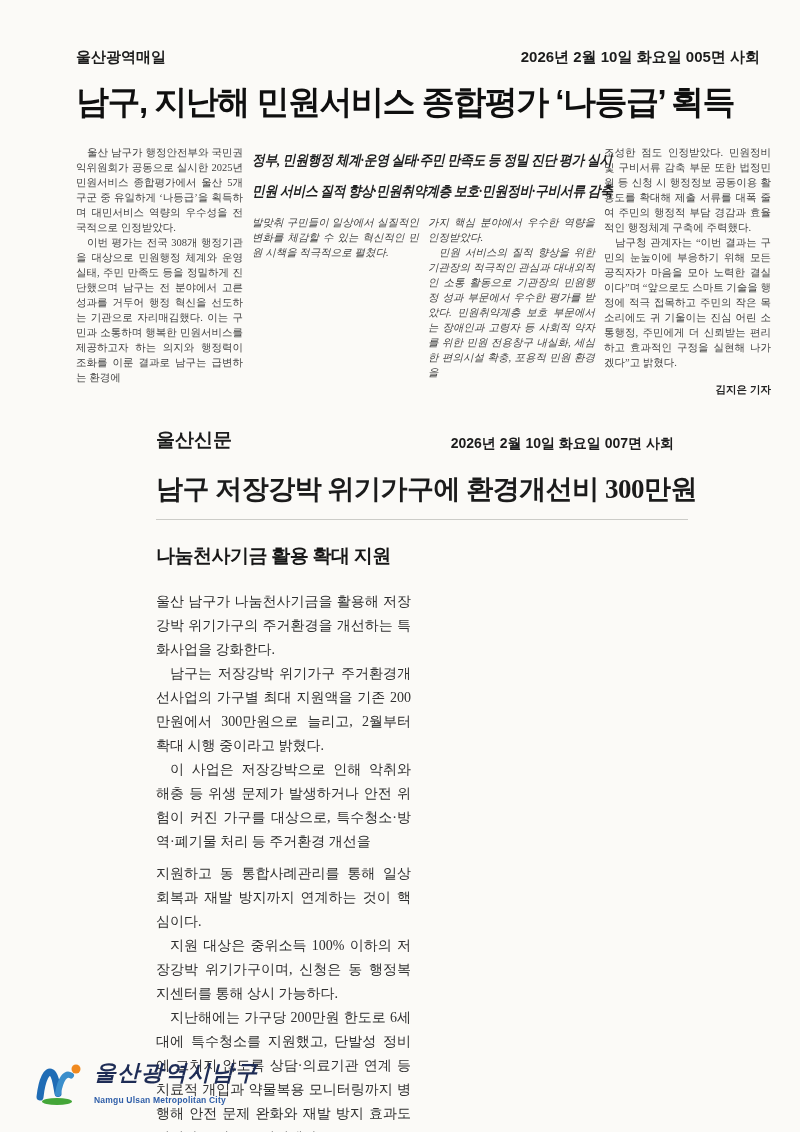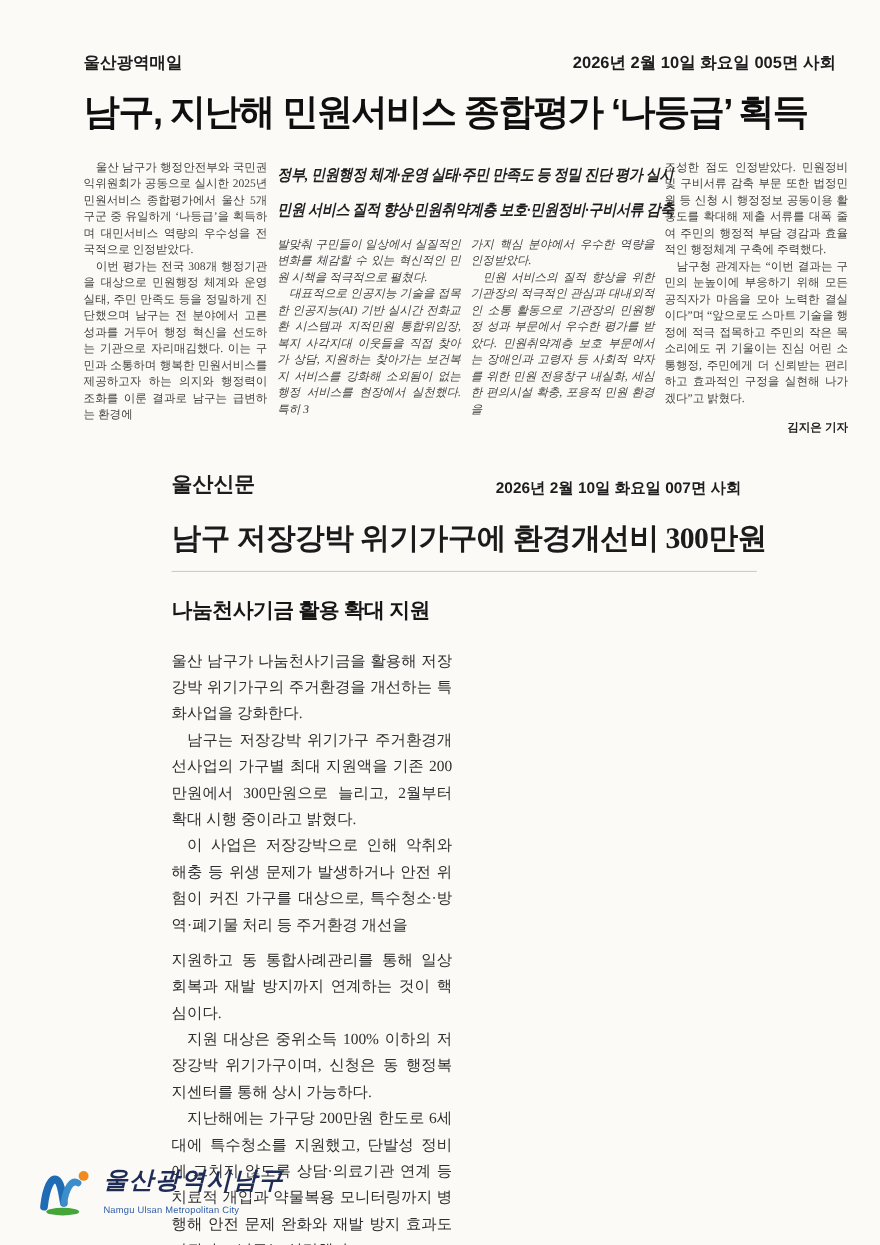--- a/index.html
+++ b/index.html
@@ -71,21 +71,21 @@
   .footer {
     position:absolute; left:35px; top:1062px;
     display:flex; align-items:center; gap:9px;
   }
   .logo-text { display:flex; flex-direction:column; }
   .logo-kr {
     font-family:"Liberation Sans", sans-serif; font-weight:800;
     font-size:22px; color:#1e2c55; letter-spacing:1.5px; line-height:20px;font-style:italic;
   }
   .logo-en {
-    font-family:"Liberation Sans", sans-serif; font-weight:400;
+    font-family:"Liberation Sans", sans-serif; font-weight:700;
     font-size:8.5px; color:#2f5ea8; margin-top:12px; letter-spacing:0.2px;
   }
 </style>
 </head>
 <body>
 
 <div class="page">
   <div class="inner">
 
     <section>
@@ -103,21 +103,20 @@
         </div>
 
         <div class="a1mid">
           <div class="a1-subhead">
             <div>정부, 민원행정 체계·운영 실태·주민 만족도 등 정밀 진단 평가 실시</div>
             <div>민원 서비스 질적 향상·민원취약계층 보호·민원정비·구비서류 감축</div>
           </div>
           <div class="a1midcols">
             <div class="a1col">
               <p>발맞춰 구민들이 일상에서 실질적인 변화를 체감할 수 있는 혁신적인 민원 시책을 적극적으로 펼쳤다.</p>
-              <p class="ind">대표적으로 인공지능 기술을 접목한 인공지능(AI) 기반 실시간 전화교환 시스템과 지적민원 통합위임장, 복지 사각지대 이웃들을 직접 찾아가 상담, 지원하는 찾아가는 보건복지 서비스를 강화해 소외됨이 없는 행정 서비스를 현장에서 실천했다. 특히 3</p>
             </div>
             <div class="a1col">
               <p>가지 핵심 분야에서 우수한 역량을 인정받았다.</p>
               <p class="ind">민원 서비스의 질적 향상을 위한 기관장의 적극적인 관심과 대내외적인 소통 활동으로 기관장의 민원행정 성과 부문에서 우수한 평가를 받았다. 민원취약계층 보호 부문에서는 장애인과 고령자 등 사회적 약자를 위한 민원 전용창구 내실화, 세심한 편의시설 확충, 포용적 민원 환경을</p>
             </div>
           </div>
         </div>
 
         <div class="a1col">
           <p>조성한 점도 인정받았다. 민원정비 및 구비서류 감축 부문 또한 법정민원 등 신청 시 행정정보 공동이용 활용도를 확대해 제출 서류를 대폭 줄여 주민의 행정적 부담 경감과 효율적인 행정체계 구축에 주력했다.</p>

